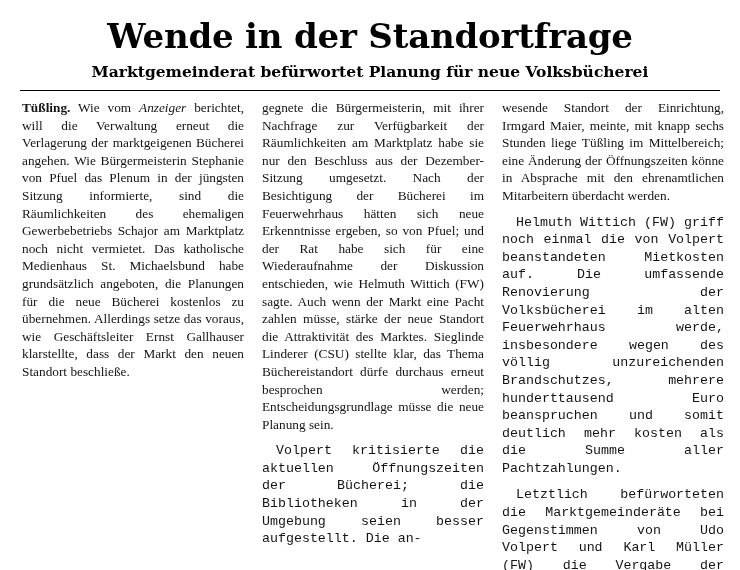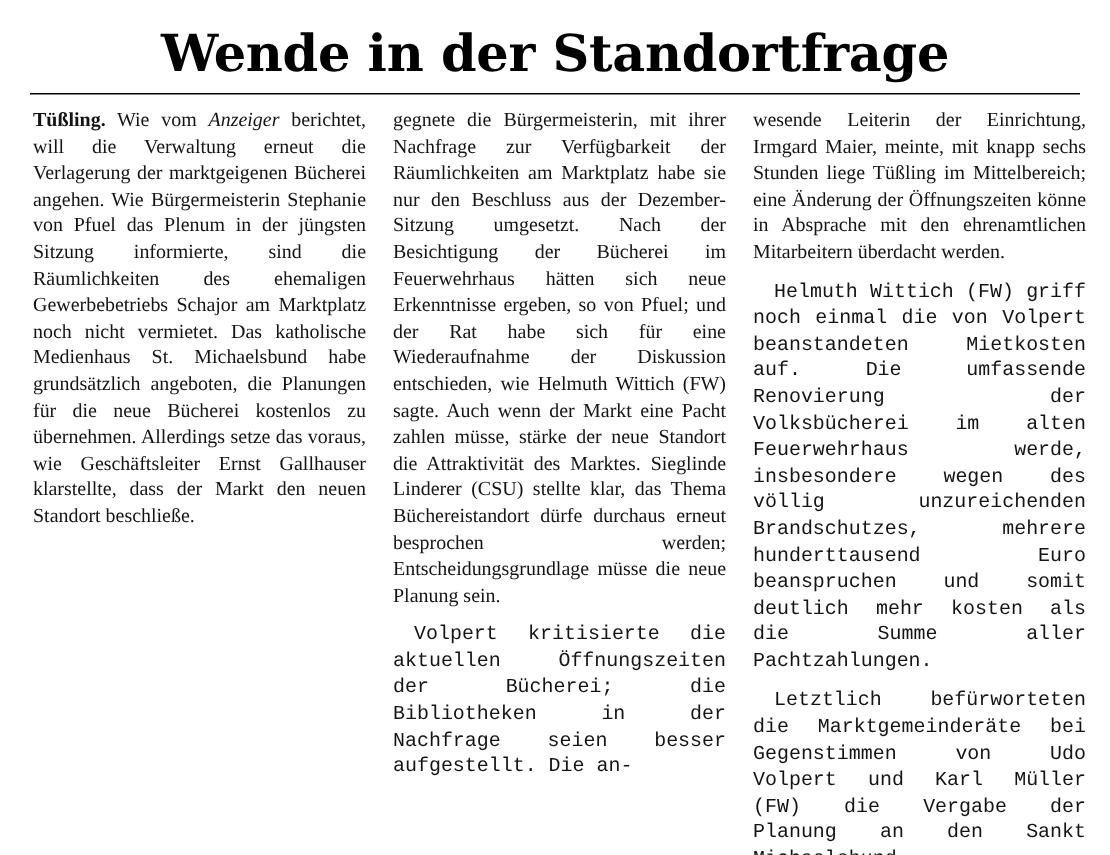--- a/index.html
+++ b/index.html
@@ -78,34 +78,35 @@
     text-align: right;
     display: block;
   }
 </style>
 </head>
 <body>
 
 <div class="page">
 
   <h1 class="headline">Wende in der Standortfrage</h1>
+  <h2 class="subhead">Marktgemeinderat befürwortet Planung für neue Volksbücherei</h2>
   <div class="rule"></div>
 
   <div class="columns">
 
     <div class="col">
       <p class="para"><span class="lead">Tüßling.</span><span> Wie vom </span><span class="ital">Anzeiger</span><span> berichtet, will die Verwaltung erneut die Verlagerung der marktgeigenen Bücherei angehen. Wie Bürgermeisterin Stephanie von Pfuel das Plenum in der jüngsten Sitzung informierte, sind die Räumlichkeiten des ehemaligen Gewerbebetriebs Schajor am Marktplatz noch nicht vermietet. Das katholische Medienhaus St. Michaelsbund habe grundsätzlich angeboten, die Planungen für die neue Bücherei kostenlos zu übernehmen. Allerdings setze das voraus, wie Geschäftsleiter Ernst Gallhauser klarstellte, dass der Markt den neuen Standort beschließe.</span></p>
     </div>
 
     <div class="col">
       <p class="para">gegnete die Bürgermeisterin, mit ihrer Nachfrage zur Verfügbarkeit der Räumlichkeiten am Marktplatz habe sie nur den Beschluss aus der Dezember-Sitzung umgesetzt. Nach der Besichtigung der Bücherei im Feuerwehrhaus hätten sich neue Erkenntnisse ergeben, so von Pfuel; und der Rat habe sich für eine Wiederaufnahme der Diskussion entschieden, wie Helmuth Wittich (FW) sagte. Auch wenn der Markt eine Pacht zahlen müsse, stärke der neue Standort die Attraktivität des Marktes. Sieglinde Linderer (CSU) stellte klar, das Thema Büchereistandort dürfe durchaus erneut besprochen werden; Entscheidungsgrundlage müsse die neue Planung sein.</p>
-      <p class="para indent">Volpert kritisierte die aktuellen Öffnungszeiten der Bücherei; die Bibliotheken in der Nachfrage seien besser aufgestellt. Die an-</p>
+      <p class="para indent">Volpert kritisierte die aktuellen Öffnungszeiten der Bücherei; die Bibliotheken in der Umgebung seien besser aufgestellt. Die an-</p>
     </div>
 
     <div class="col">
-      <p class="para">wesende Leiterin der Einrichtung, Irmgard Maier, meinte, mit knapp sechs Stunden liege Tüßling im Mittelbereich; eine Änderung der Öffnungszeiten könne in Absprache mit den ehrenamtlichen Mitarbeitern überdacht werden.</p>
+      <p class="para">wesende Standort der Einrichtung, Irmgard Maier, meinte, mit knapp sechs Stunden liege Tüßling im Mittelbereich; eine Änderung der Öffnungszeiten könne in Absprache mit den ehrenamtlichen Mitarbeitern überdacht werden.</p>
       <p class="para indent">Helmuth Wittich (FW) griff noch einmal die von Volpert beanstandeten Mietkosten auf. Die umfassende Renovierung der Volksbücherei im alten Feuerwehrhaus werde, insbesondere wegen des völlig unzureichenden Brandschutzes, mehrere hunderttausend Euro beanspruchen und somit deutlich mehr kosten als die Summe aller Pachtzahlungen.</p>
       <p class="para indent">Letztlich befürworteten die Marktgemeinderäte bei Gegenstimmen von Udo Volpert und Karl Müller (FW) die Vergabe der Planung an den Sankt Michaelsbund.</p>
       <span class="sig">– haw</span>
     </div>
 
   </div>
 </div>
 
 </body></html>

